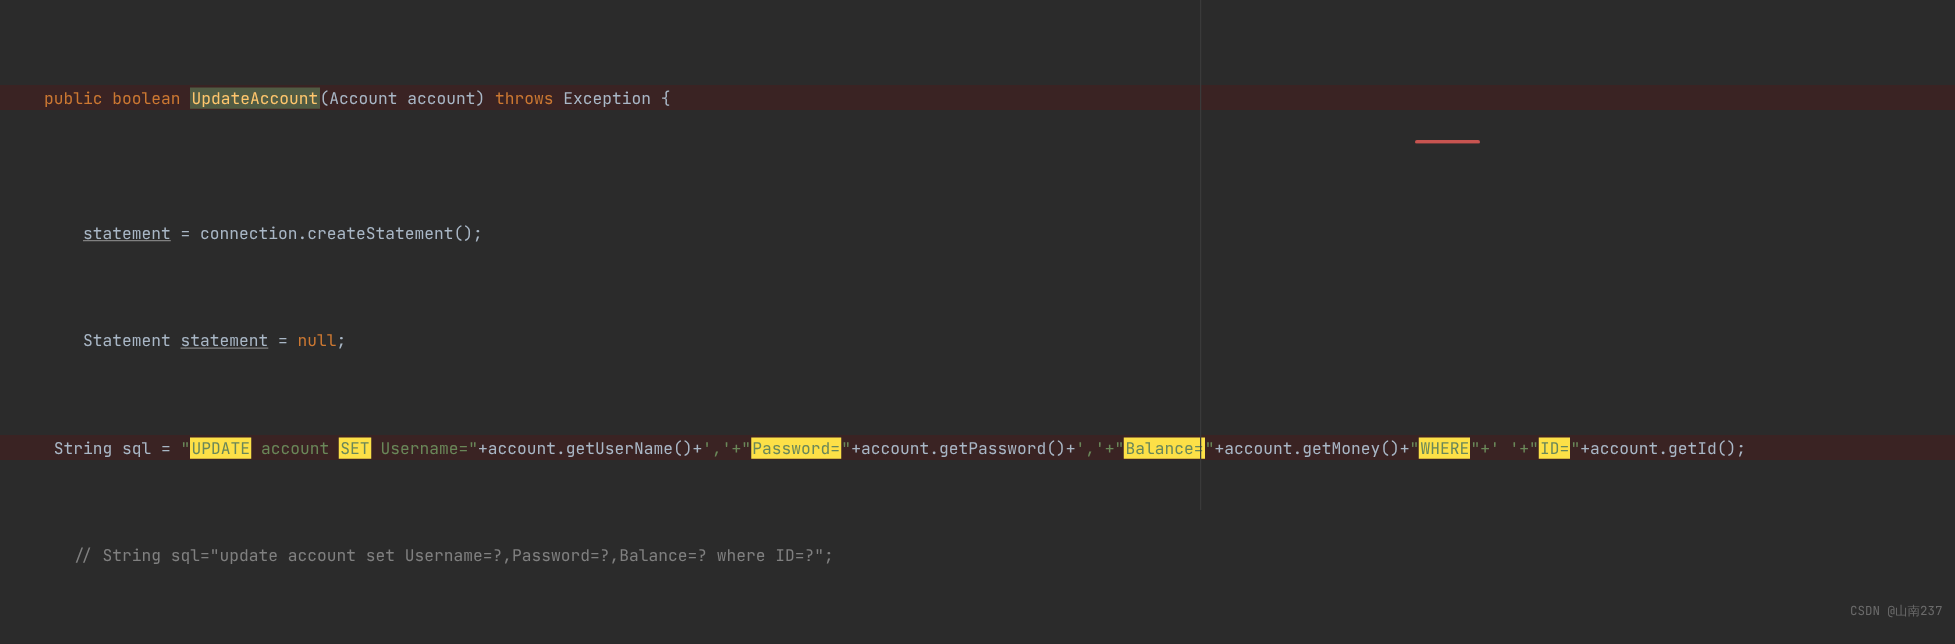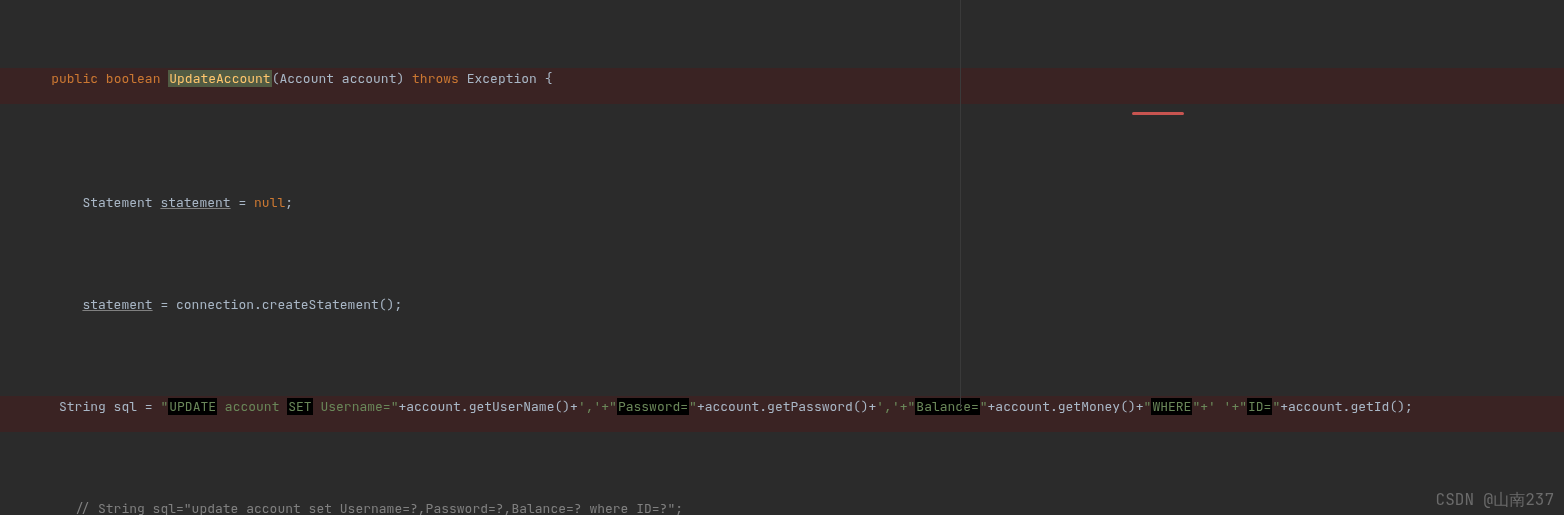--- a/index.html
+++ b/index.html
@@ -12,62 +12,62 @@
     height: 515px;
     overflow: hidden;
     position: relative;
   }
   .editor {
     padding: 2px 0;
     line-height: 22px;
     white-space: pre;
     overflow-x: hidden;
   }
-  .line { padding-left: 20px; height: 36px; white-space: pre; }
+  .line { padding-left: 4px; height: 20px; white-space: pre; }
   .line.hl1 { background: #3a2323; } 
   .line.hl2 { background: #3a2323; }
   .kw { color: #cc7832; }
   .id-hl { background: #515b43; color: #ffc66d; padding: 0 1px; }
   .static-m { color: #a9b7c6; font-style: italic; }
   .str { color: #6a8759; }
-  .str-hl { color: #6a8759; background: #000000; padding: 0 1px; }
+  .str-hl { color: #6a8759; background: #fde047; padding: 0 1px; }
   .cmt { color: #808080; }
   .ul { text-decoration: underline; text-decoration-color: #808080; }
   .red-underline {
     position: absolute;
     border-bottom: 3px solid #c75450;
     border-radius: 2px;
   }
   .vsep {
     position: absolute;
     top: 0;
     left: 960px;
     width: 1px;
     height: 408px;
     background: #3a3a3a;
   }
   .watermark {
     position: absolute;
     right: 10px;
-    bottom: 4px;
+    bottom: 19px;
     color: #6b6b6b;
-    font-size: 16px;
+    font-size: 10px;
   }
 </style>
 </head>
 <body>
 
 <div class="editor">
 
   <div class="line hl1"><span>    </span><span class="kw">public</span><span> </span><span class="kw">boolean</span><span> </span><span class="id-hl">UpdateAccount</span><span>(Account account) </span><span class="kw">throws</span><span> Exception {</span></div>
 
 
+  <div class="line"><span>        </span><span class="ul">statement</span><span> = connection.createStatement();</span></div>
+
   <div class="line"><span>        </span><span>Statement </span><span class="ul">statement</span><span> = </span><span class="kw">null</span><span>;</span></div>
-
-  <div class="line"><span>        </span><span class="ul">statement</span><span> = connection.createStatement();</span></div>
 
   <div class="line hl2"><span>     </span><span>String sql = </span><span class="str">"</span><span class="str-hl">UPDATE</span><span class="str"> account </span><span class="str-hl">SET</span><span class="str"> Username="</span><span>+account.getUserName()+</span><span class="str">','+"</span><span class="str-hl">Password=</span><span class="str">"</span><span>+account.getPassword()+</span><span class="str">','+"</span><span class="str-hl">Balance=</span><span class="str">"</span><span>+account.getMoney()+</span><span class="str">"</span><span class="str-hl">WHERE</span><span class="str">"+' '+"</span><span class="str-hl">ID=</span><span class="str">"</span><span>+account.getId();</span></div>
 
   <div class="line"><span>       </span><span class="cmt">// String sql="update account set Username=?,Password=?,Balance=? where ID=?";</span></div>
 
   
 
   
 
   

